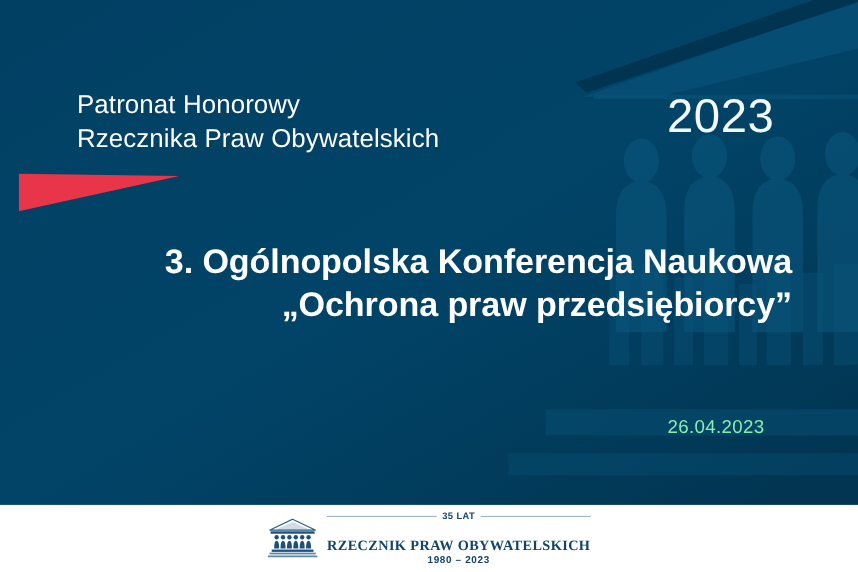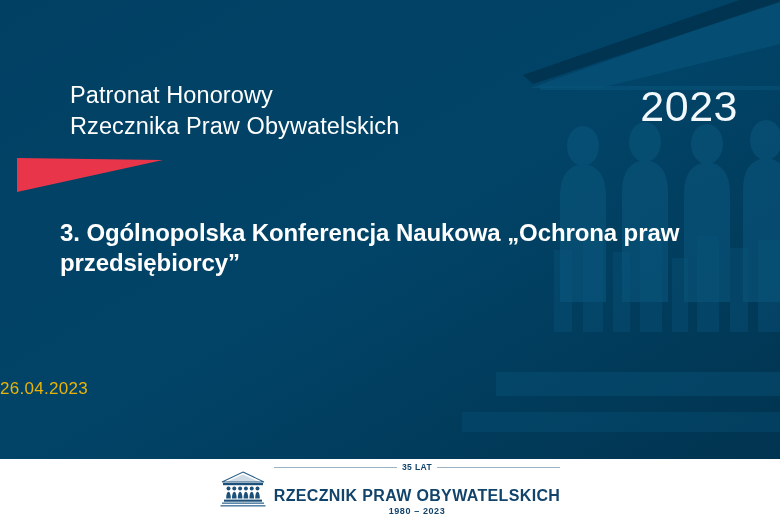--- a/index.html
+++ b/index.html
@@ -55,49 +55,49 @@
     line-height: 1.32;
     letter-spacing: 0.1px;
     white-space: pre-line;
   }
 
   .year {
     position: absolute;
     left: 0;
     top: 82px;
     width: 780px;
-    padding-right: 42px;
+    padding-right: 76px;
     box-sizing: border-box;
     text-align: right;
     color: #f2f8fb;
     font-size: 43px;
     font-weight: 300;
     letter-spacing: 0.5px;
   }
 
   .conf-title {
     position: absolute;
     left: 60px;
     top: 218px;
     width: 660px;
-    text-align: left;
+    text-align: right;
     color: #ffffff;
-    font-size: 24px;
+    font-size: 31px;
     font-weight: bold;
     line-height: 1.27;
     letter-spacing: -0.1px;
   }
 
   .conf-date {
     position: absolute;
     left: 0;
     top: 379px;
     width: 695px;
-    text-align: left;
-    color: #eab308;
+    text-align: right;
+    color: #86efac;
     font-size: 17px;
     font-weight: normal;
     letter-spacing: 0.3px;
   }
 
   
   .footer {
     position: absolute;
     left: 0;
     top: 459px;
@@ -136,25 +136,26 @@
     height: 1px;
     background: #9db4c6;
   }
   .logo-35 {
     font-size: 8.5px;
     font-weight: bold;
     letter-spacing: 0.4px;
     white-space: nowrap;
   }
   .logo-main {
-    font-size: 16px;
+    font-size: 13px;
     font-weight: bold;
     letter-spacing: 0.35px;
     white-space: nowrap;
     margin-top: 16px;
+    font-family: Liberation Serif, serif;
   }
   .logo-years {
     font-size: 9px;
     font-weight: bold;
     letter-spacing: 0.6px;
     white-space: nowrap;
     margin-top: 3px;
   }
 </style>
 </head>

